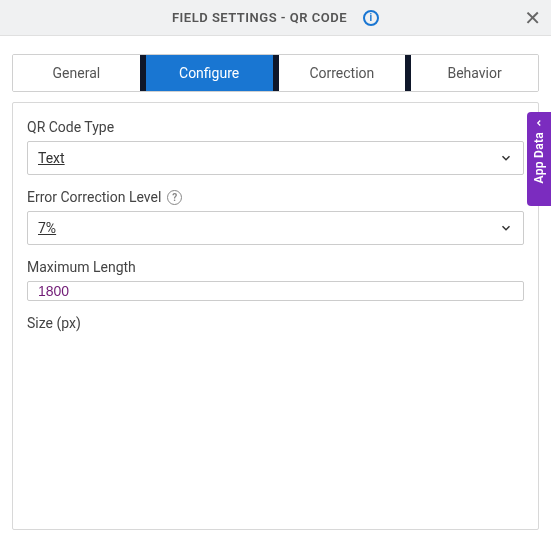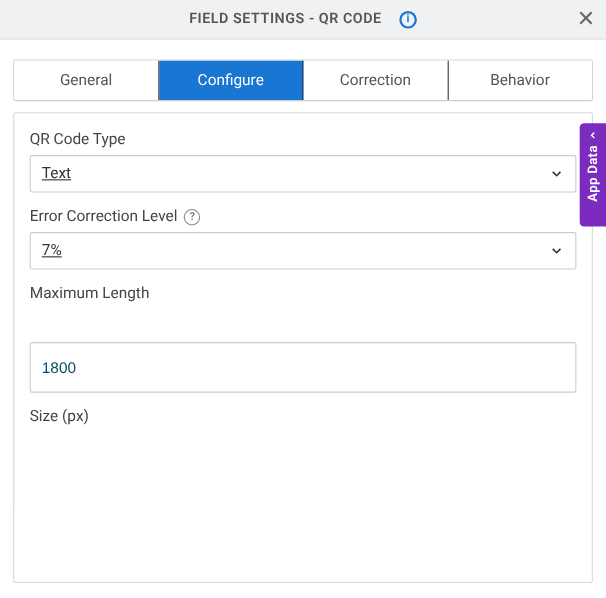--- a/index.html
+++ b/index.html
@@ -69,21 +69,21 @@
       overflow: hidden;
     }
     .tab {
       flex: 1;
       padding: 10px 0;
       text-align: center;
       font-size: 14px;
       color: #555;
       background: #fff;
       cursor: pointer;
-      border-right: 1px solid #0f172a;
+      border-right: 6px solid #0f172a;
     }
     .tab:last-child {
       border-right: none;
     }
     .tab.active {
       background: #1976d2;
       color: #fff;
     }
     .content-panel {
       margin: 0 12px 12px 12px;
@@ -129,28 +129,27 @@
       justify-content: space-between;
       cursor: pointer;
       text-decoration: underline;
     }
     .chevron-down {
       width: 14px;
       height: 14px;
     }
     .form-input {
       width: 100%;
-      height: 46px;
+      height: 20px;
       padding: 0 10px;
       border: 1px solid #ccc;
       border-radius: 2px;
       font-size: 14px;
-      color: #0c4a6e;
-      background: #fff;
-      margin-top: 30px;
+      color: #701a75;
+      background: #fff;
     }
     .side-tab {
       position: absolute;
       right: 0;
       top: 112px;
       width: 24px;
       height: 94px;
       background: #7b2cbf;
       color: #fff;
       border-radius: 4px 0 0 4px;

